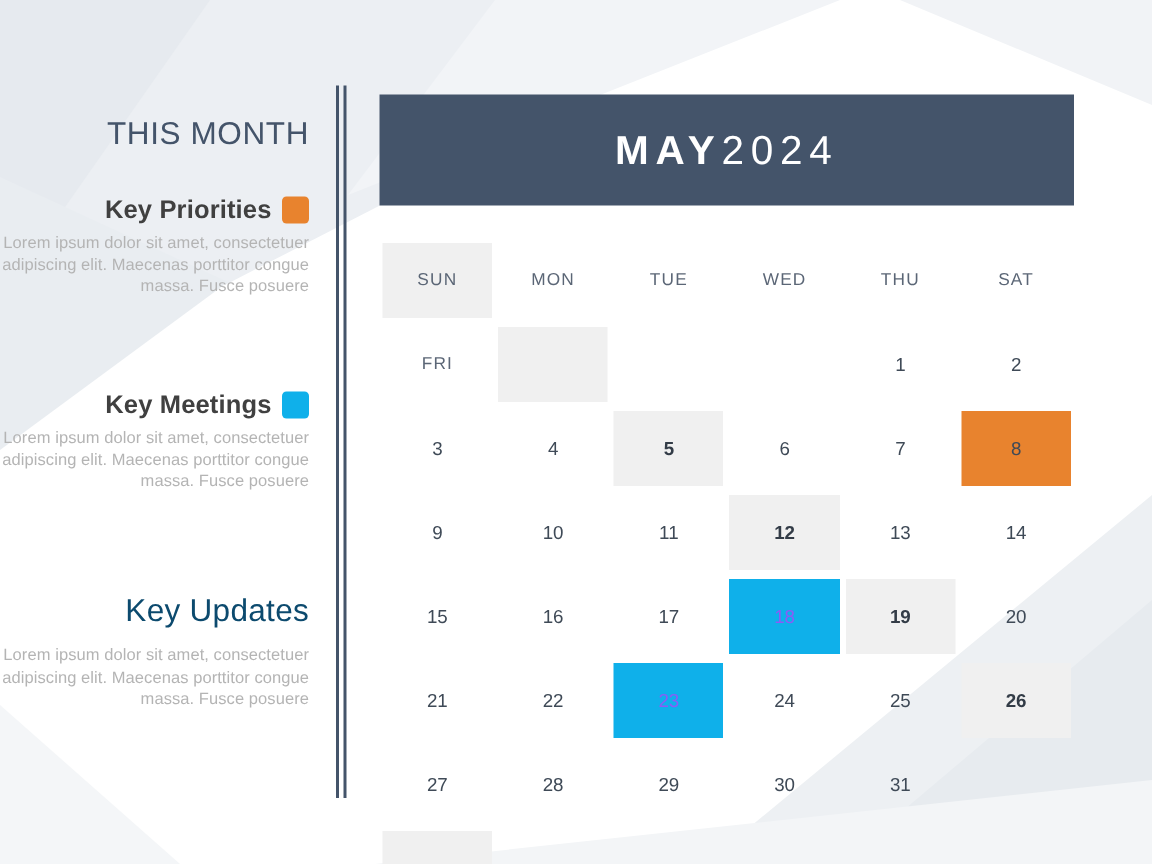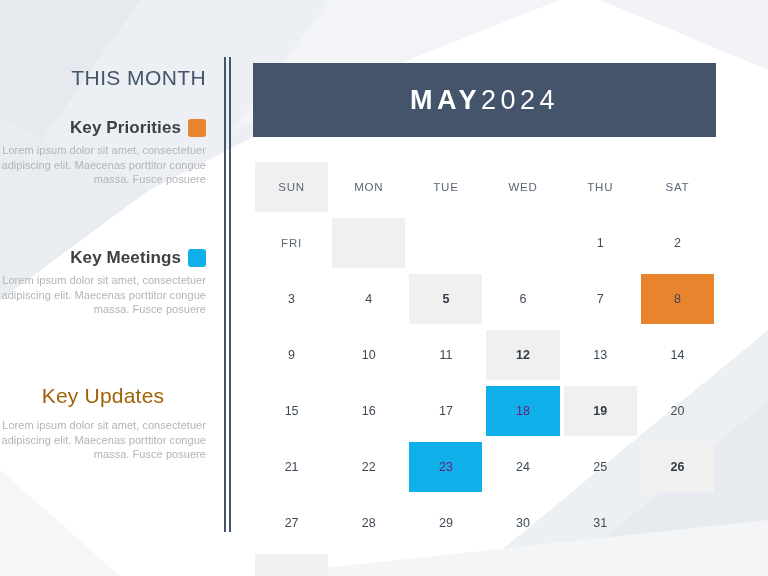--- a/index.html
+++ b/index.html
@@ -28,21 +28,21 @@
     inset: 0;
     width: 768px;
     height: 576px;
     pointer-events: none;
   }
 
   
   #sidebar {
     position: absolute;
     left: 0;
-    top: 0;
+    top: 12px;
     width: 215px;
     height: 444px;
   }
 
   #this-month-title {
     position: absolute;
     left: 0;
     top: 66px;
     width: 206px;
     text-align: right;
@@ -88,25 +88,25 @@
     line-height: 14.6px;
     color: #b4b4b4;
     letter-spacing: 0.05px;
   }
 
   #key-updates-title {
     position: absolute;
     left: 0;
     top: 384px;
     width: 206px;
-    text-align: center;
+    text-align: right;
     font-size: 21px;
     font-weight: 400;
     letter-spacing: 0.2px;
-    color: #a16207;
+    color: #0c4a6e;
     line-height: 1.1;
   }
   #key-updates-body {
     position: absolute;
     left: 0;
     top: 418px;
     width: 206px;
     text-align: right;
     font-size: 11px;
     line-height: 14.6px;
@@ -199,21 +199,21 @@
   .cell.dow {
     font-size: 11.5px;
     letter-spacing: 0.8px;
     color: #5b6676;
   }
   .cell.dow.sun .num { font-weight: 400; color: #5b6676; }
 
   .cell.hl-orange .inner { background: #e8832e; }
   .cell.hl-orange .num { color: #3f4a57; }
   .cell.hl-blue .inner { background: #0fb0ea; }
-  .cell.hl-blue .num { color: #701a75; }
+  .cell.hl-blue .num { color: #8b5cf6; }
 </style>
 </head>
 <body>
 
 <div id="slide">
 
   <svg class="bg-layer" viewBox="0 0 768 576" preserveAspectRatio="none" xmlns="http://www.w3.org/2000/svg">
     <rect x="0" y="0" width="768" height="576" fill="#ffffff"></rect>
     <polygon points="0,0 520,0 150,190 0,120" fill="#eceff3"></polygon>
     <polygon points="0,0 140,0 0,200" fill="#e6eaef"></polygon>

